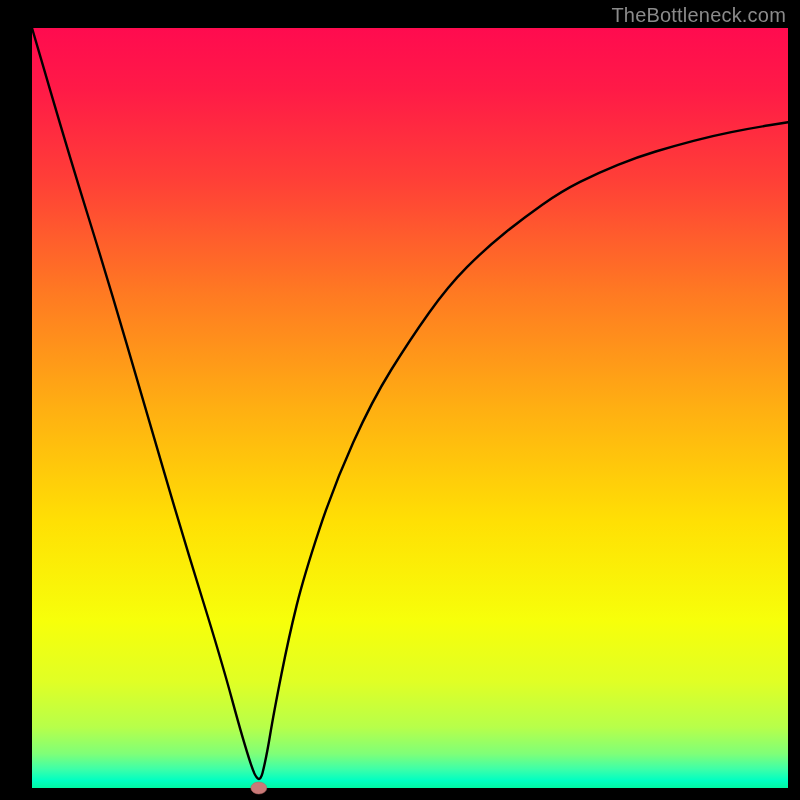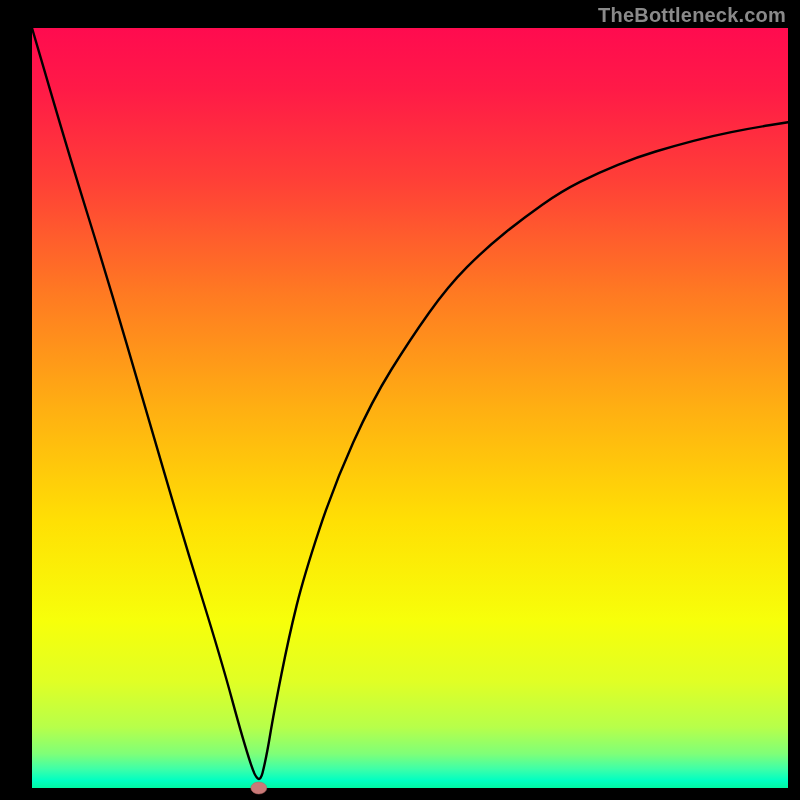--- a/index.html
+++ b/index.html
@@ -16,21 +16,21 @@
     width: 800px;
     height: 800px;
     background: #000000;
   }
   .watermark {
     position: absolute;
     top: 4px;
     right: 14px;
     color: #8a8a8a;
     font-size: 20px;
-    font-weight: 700;
+    font-weight: 400;
     letter-spacing: 0.2px;
     user-select: none;
     z-index: 5;
   }
   svg.plot {
     position: absolute;
     top: 0;
     left: 0;
   }
 </style>

